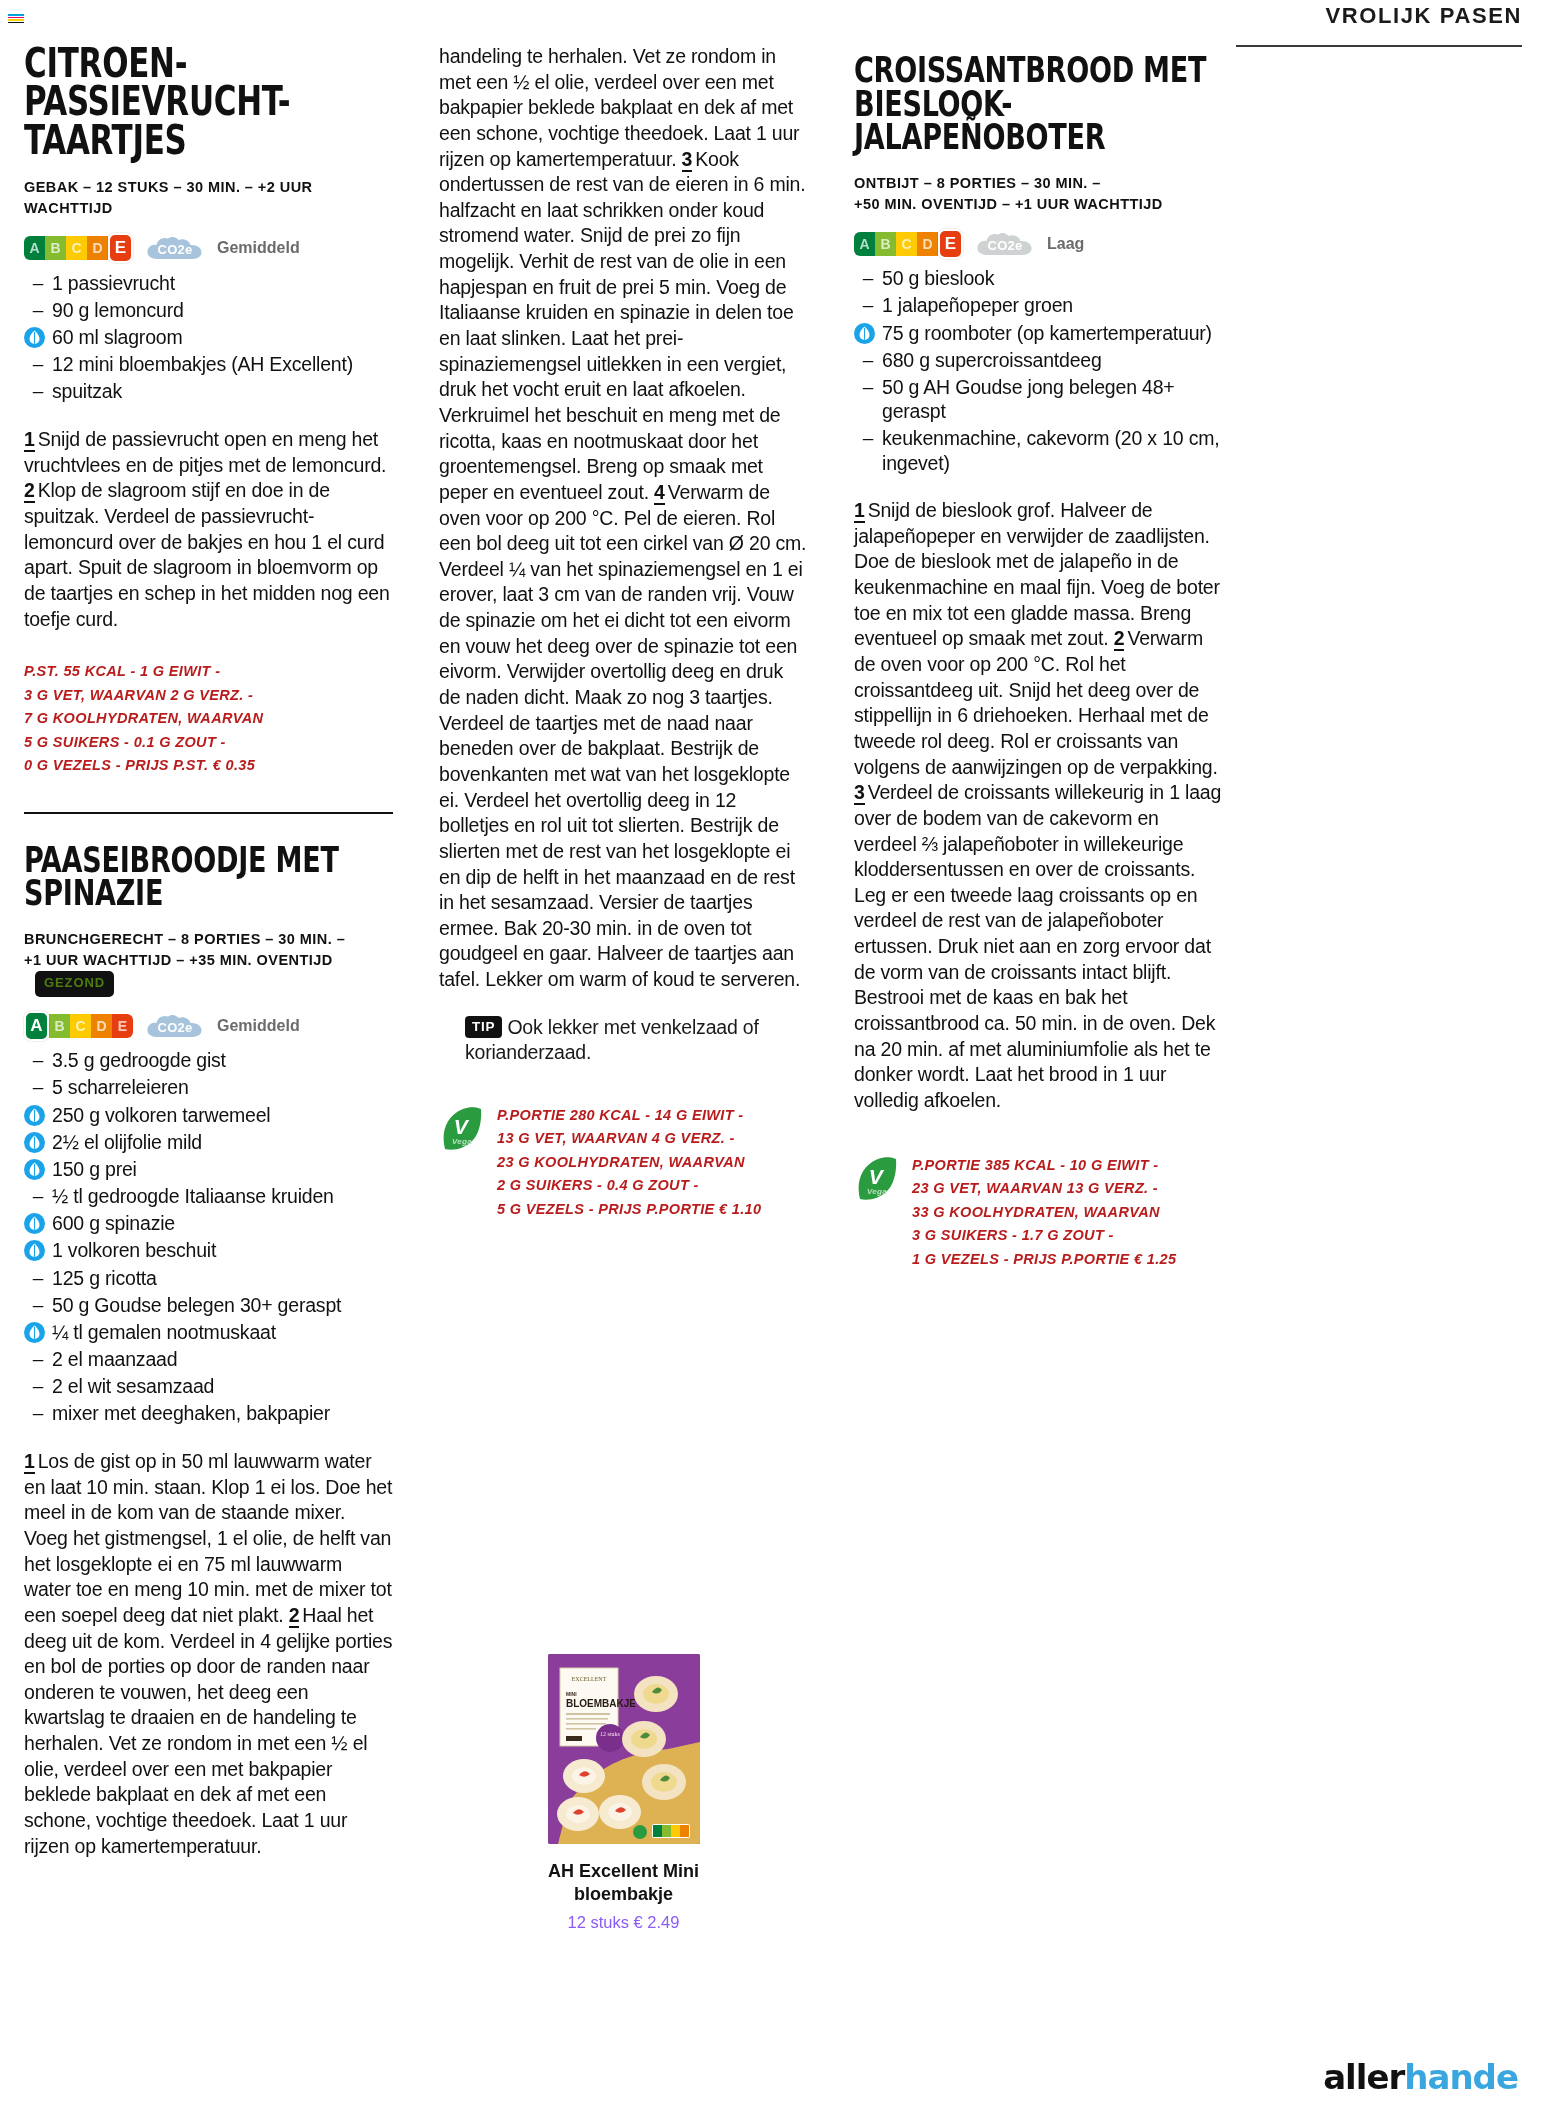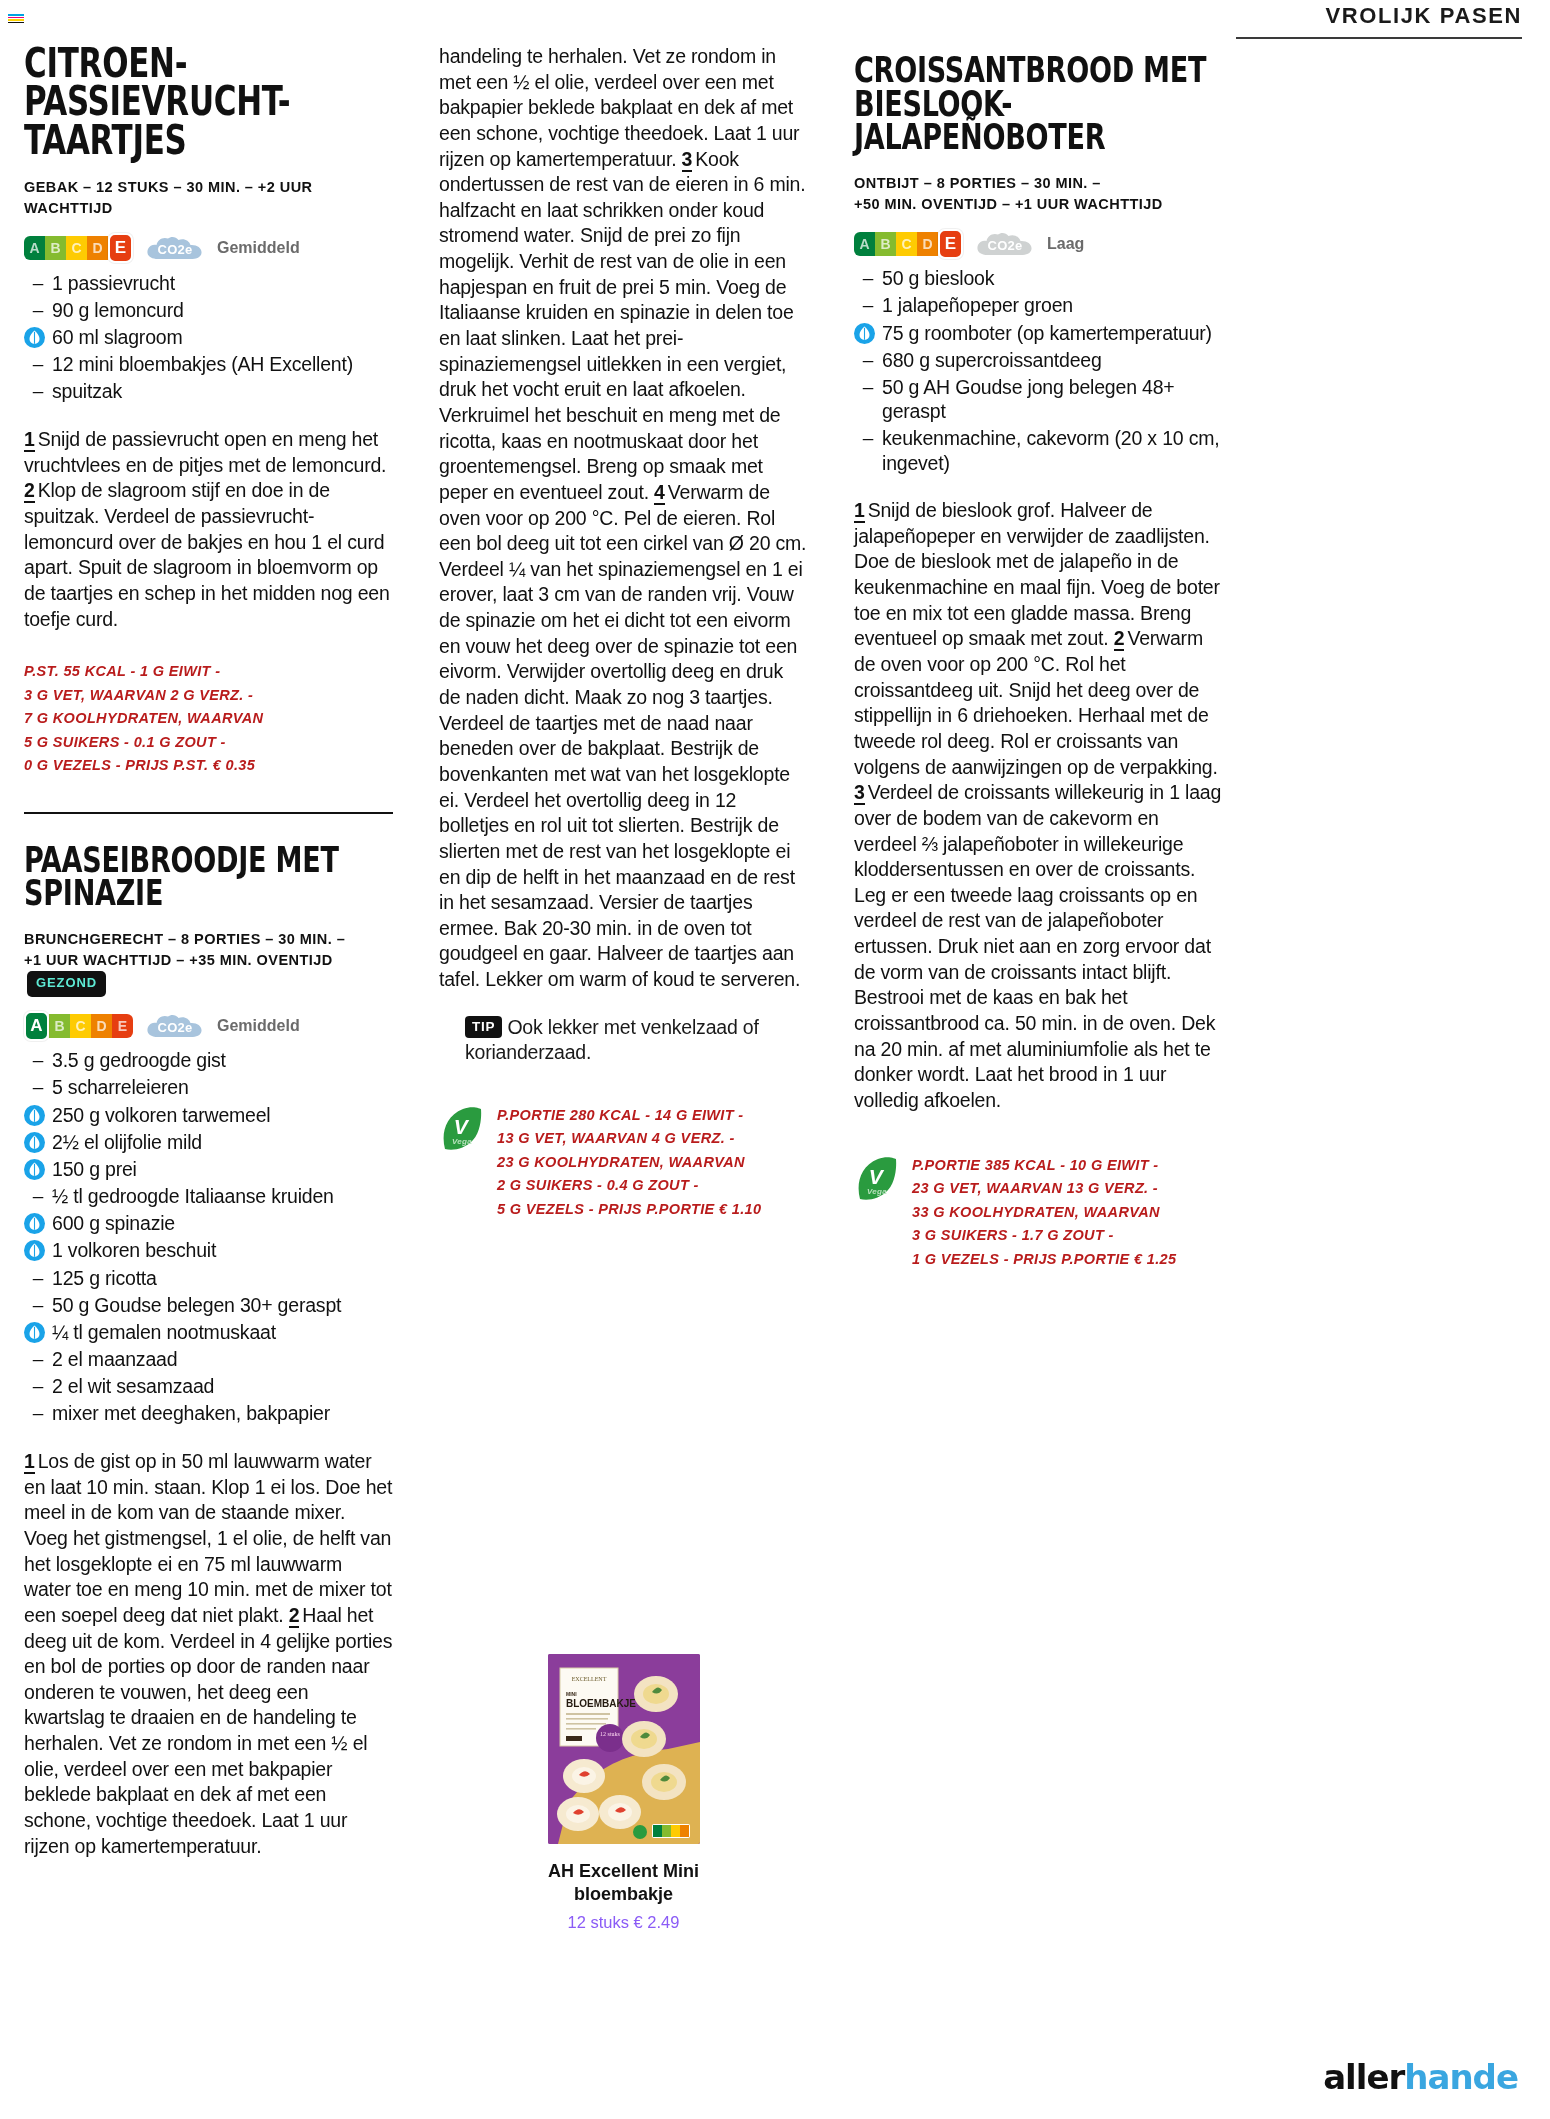--- a/index.html
+++ b/index.html
@@ -35,21 +35,21 @@
   .cm3 { background: #ffd400; }
   .cm4 { background: #111; }
 
   .section-head {
     position: absolute;
     right: 28px; top: 3px;
     font-size: 22px;
     font-weight: 700;
     letter-spacing: 1.6px;
     color: #1a1a1a;
-    padding-bottom: 8px;
+    padding-bottom: 16px;
     border-bottom: 2.5px solid #3a3a3a;
     padding-left: 90px;
     font-family: "Liberation Sans", sans-serif;
   }
 
   
   .cols {
     position: absolute;
     top: 44px; left: 24px; right: 24px; bottom: 0;
     display: flex;
@@ -78,28 +78,28 @@
     font-size: 14.5px;
     font-weight: 700;
     letter-spacing: 0.45px;
     line-height: 1.45;
     color: #111;
     margin-bottom: 14px;
   }
   .badge-gezond {
     display: inline-block;
     background: #111;
-    color: #5eead4;
+    color: #4d7c0f;
     font-size: 13px;
     font-weight: 700;
     letter-spacing: 0.9px;
     padding: 3px 9px 4px;
     border-radius: 5px;
     vertical-align: middle;
-    margin-left: 3px;
+    margin-left: 11px;
   }
 
   
   .score-row {
     display: flex;
     align-items: center;
     gap: 11px;
     margin-bottom: 6px;
     height: 30px;
   }

